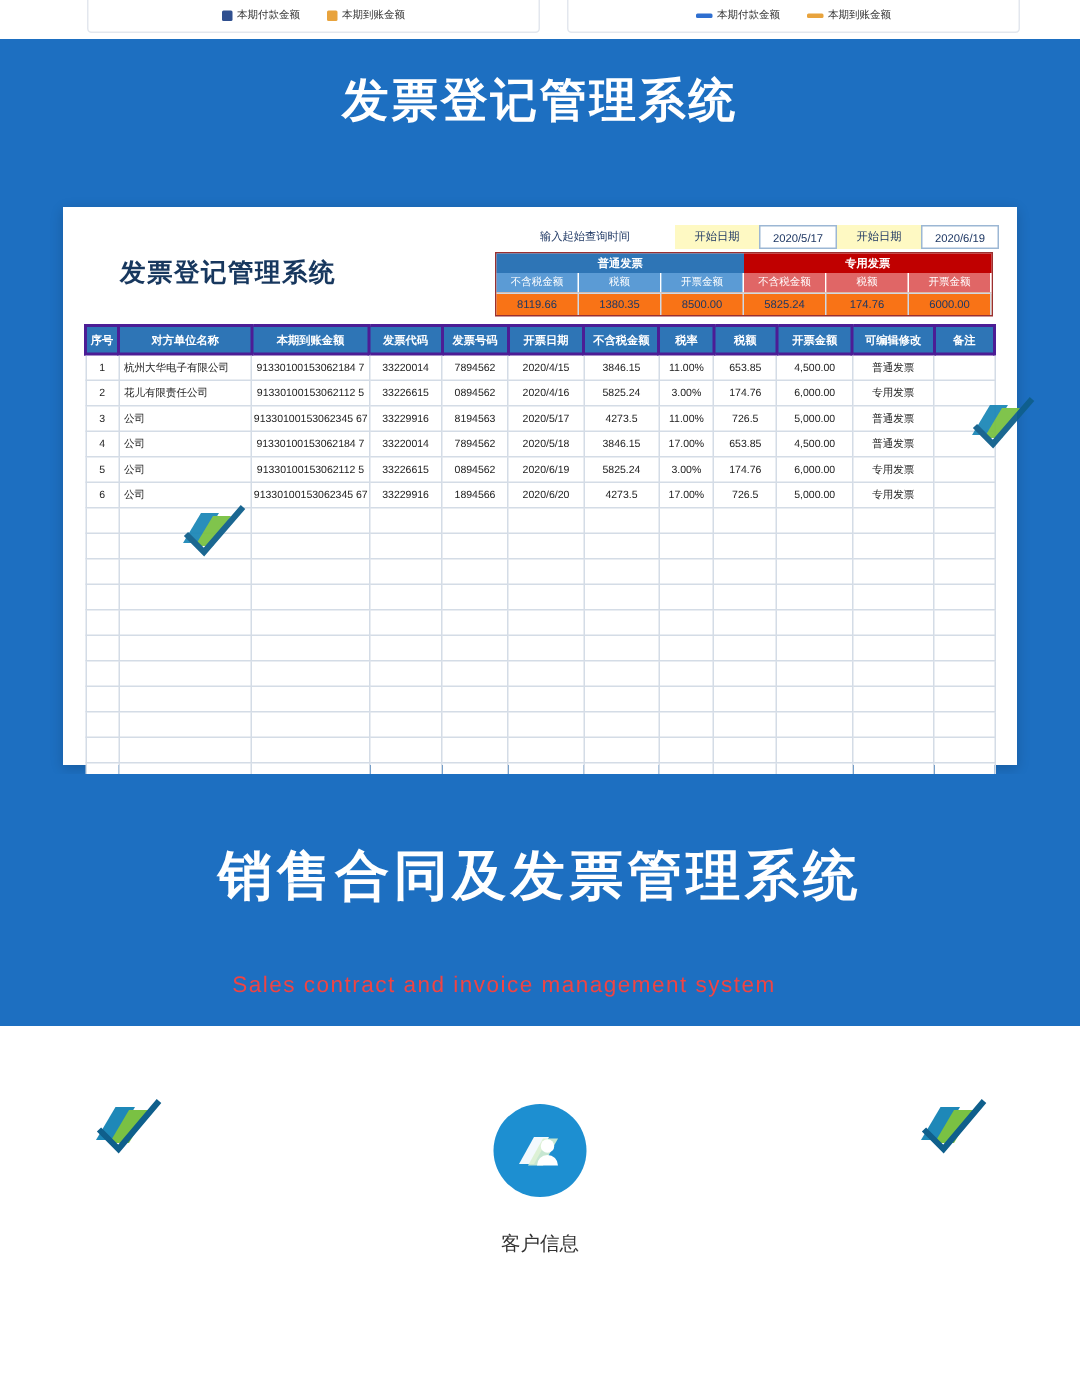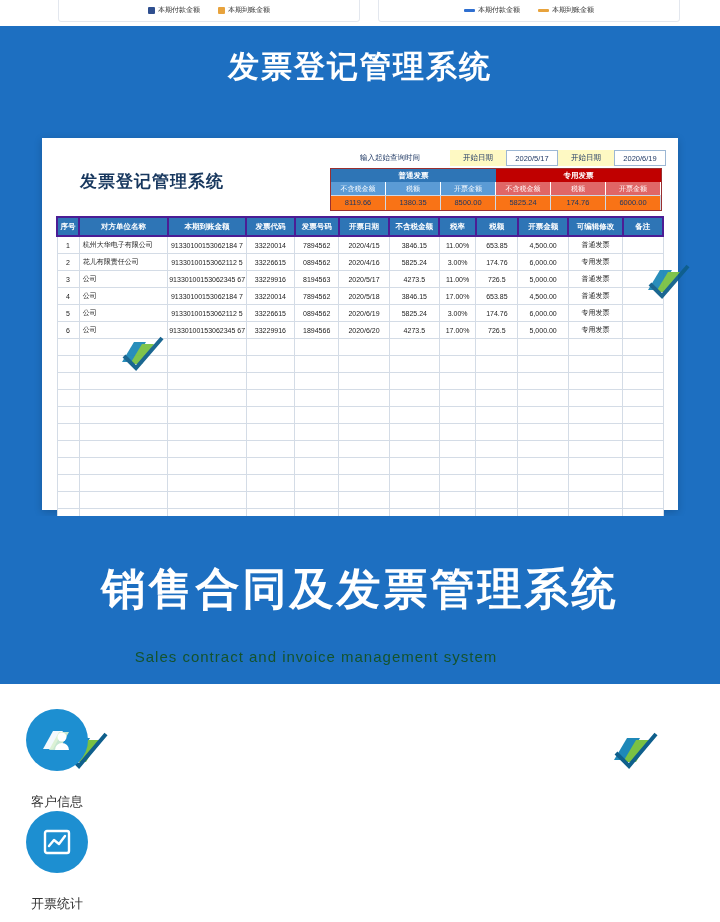--- a/index.html
+++ b/index.html
@@ -111,31 +111,31 @@
   .wm{position:absolute;width:44px;height:40px;pointer-events:none;opacity:.95;}
   .wm1{left:78px;top:196px;}
   .wm2{left:604px;top:124px;}
 
   
   .banner{
     position:absolute;left:0;top:516px;width:720px;height:168px;background:#1d6fc1;
   }
   .banner-cn{
     position:absolute;left:0;top:560px;width:720px;text-align:center;
-    color:#ffffff;font-size:44px;font-weight:bold;letter-spacing:3px;
+    color:#ffffff;font-size:36px;font-weight:bold;letter-spacing:3px;
   }
   .banner-en{
     position:absolute;left:0;top:648px;width:632px;text-align:center;
-    color:#14532d;font-size:15px;letter-spacing:1px;
+    color:#ef4444;font-size:15px;letter-spacing:1px;padding-left:20px;
   }
 
   
   .icons{
     position:absolute;left:0;top:736px;width:720px;height:150px;
-    display:flex;justify-content:center;align-items:flex-start;gap:0;flex-direction:column;
+    display:flex;justify-content:center;align-items:flex-start;gap:0;
   }
   .icon-cell{width:114px;text-align:center;}
   .circle{
     width:62px;height:62px;border-radius:50%;margin:0 auto;
     display:flex;align-items:center;justify-content:center;
   }
   .icon-label{margin-top:22px;font-size:13px;color:#333333;}
 
   .deco{position:absolute;}
   .deco.d1{left:62px;top:730px;width:46px;height:42px;}
@@ -522,26 +522,17 @@
           <path d="M9 26 L19 8 L29 8 L19 26 Z" fill="#d9f0d0" opacity="0.9"></path>
           <circle cx="22" cy="13" r="4.5" fill="#ffffff"></circle>
           <path d="M15 26 a7 7 0 0 1 14 0 Z" fill="#ffffff"></path>
         </svg>
       </div>
       <div class="icon-label">客户信息</div>
     </div>
 
 
 
-    <div class="icon-cell">
-      <div class="circle" style="background:#1d8fd1">
-        <svg width="32" height="32" viewBox="0 0 32 32">
-          <rect x="4" y="5" width="24" height="22" rx="2" fill="none" stroke="#ffffff" stroke-width="2.4"></rect>
-          <path d="M8 20 L13 14 L18 18 L24 10" fill="none" stroke="#ffffff" stroke-width="2.4" stroke-linecap="round" stroke-linejoin="round"></path>
-        </svg>
-      </div>
-      <div class="icon-label">开票统计</div>
-    </div>
 
 
   </div>
 
 </div>
 
 </body></html>

